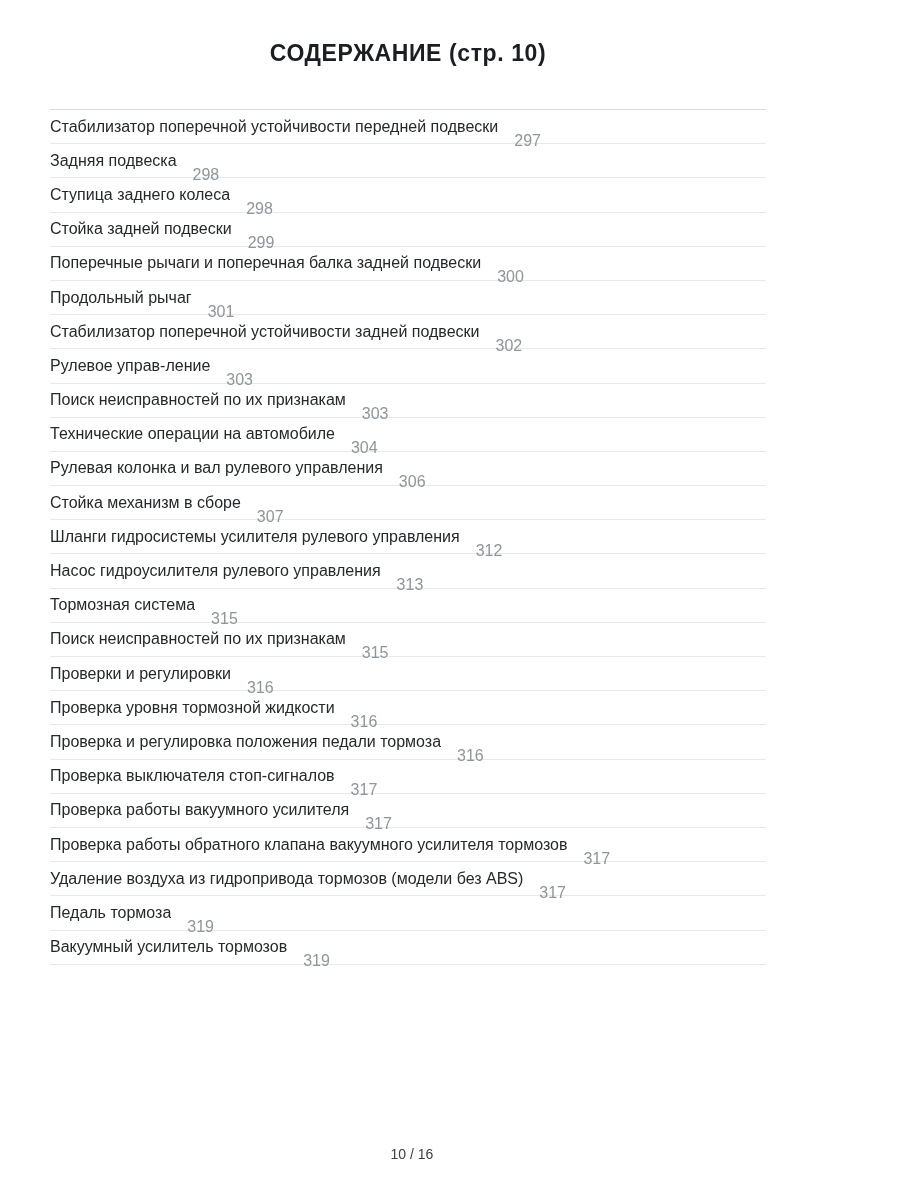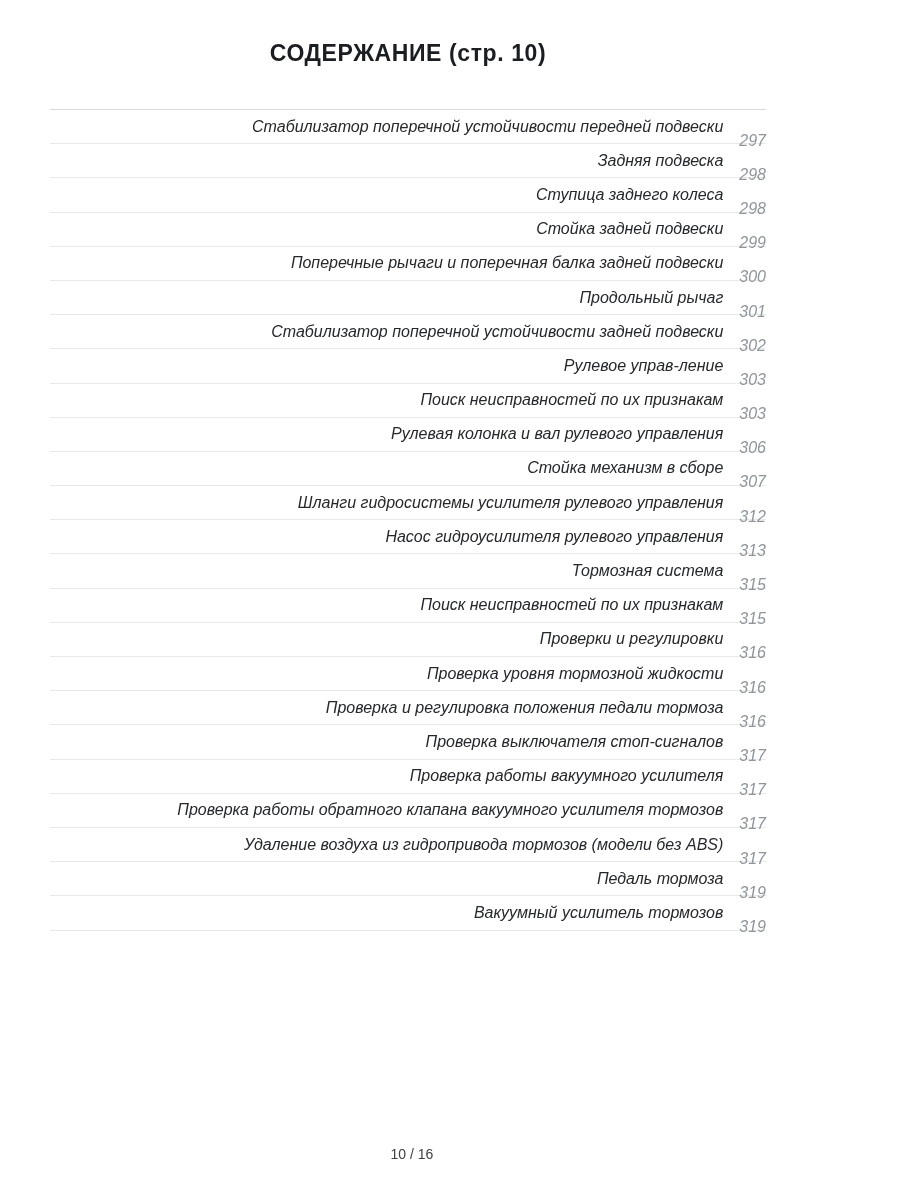--- a/index.html
+++ b/index.html
@@ -29,25 +29,24 @@
   .title-rule {
     border: none;
     border-top: 1px solid #d9dcde;
     margin-top: 42px;
   }
   .toc-list {
     width: 100%;
   }
   .row {
     display: flex;
-    justify-content: flex-end;
+    justify-content: flex-start;
     align-items: center;
     height: 34.2px;
     border-bottom: 1px solid #e7e9eb;
-    font-style: italic;
   }
   .row .label {
     font-size: 16px;
     color: #25282c;
     white-space: nowrap;
     overflow: hidden;
   }
   .row .page-num {
     font-size: 16px;
     color: #8f959b;
@@ -111,20 +110,24 @@
   <div class="row">
     <span class="label">Рулевое управ-ление</span>
     <span class="page-num">303</span>
   </div>
 
   <div class="row">
     <span class="label">Поиск неисправностей по их признакам</span>
     <span class="page-num">303</span>
   </div>
 
+  <div class="row">
+    <span class="label">Технические операции на автомобиле</span>
+    <span class="page-num">304</span>
+  </div>
 
   <div class="row">
     <span class="label">Рулевая колонка и вал рулевого управления</span>
     <span class="page-num">306</span>
   </div>
 
   <div class="row">
     <span class="label">Стойка механизм в сборе</span>
     <span class="page-num">307</span>
   </div>

